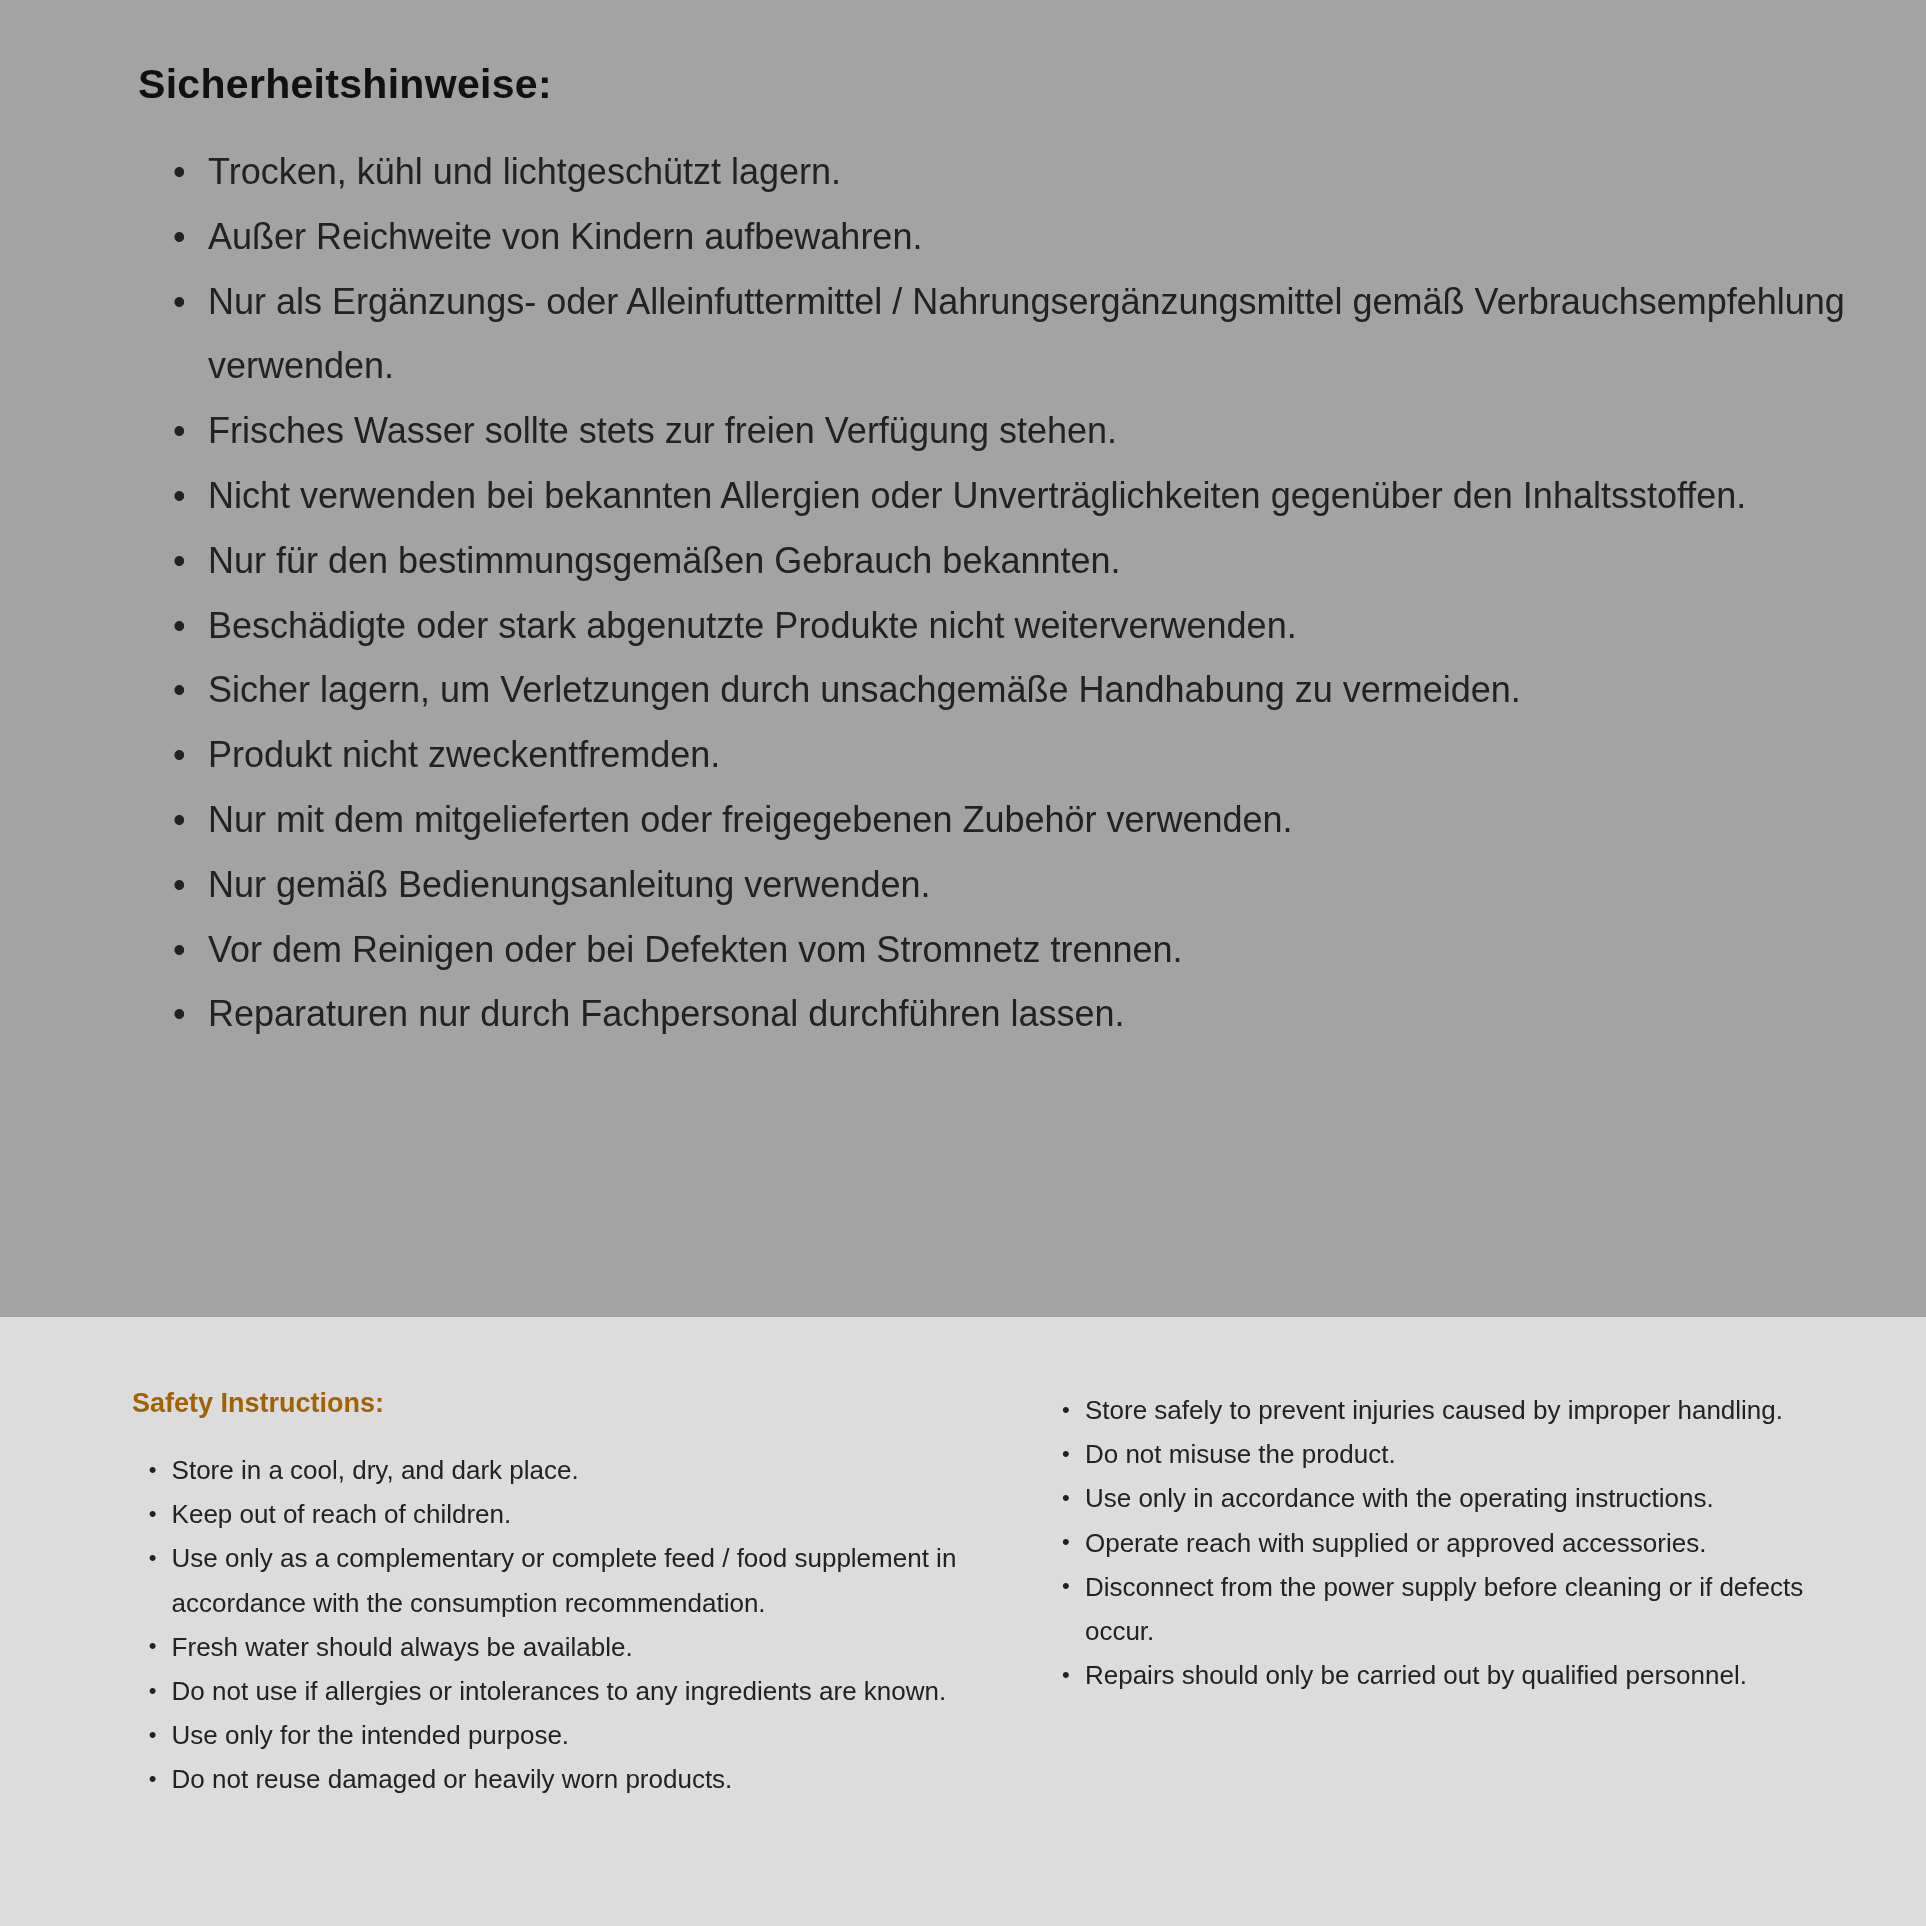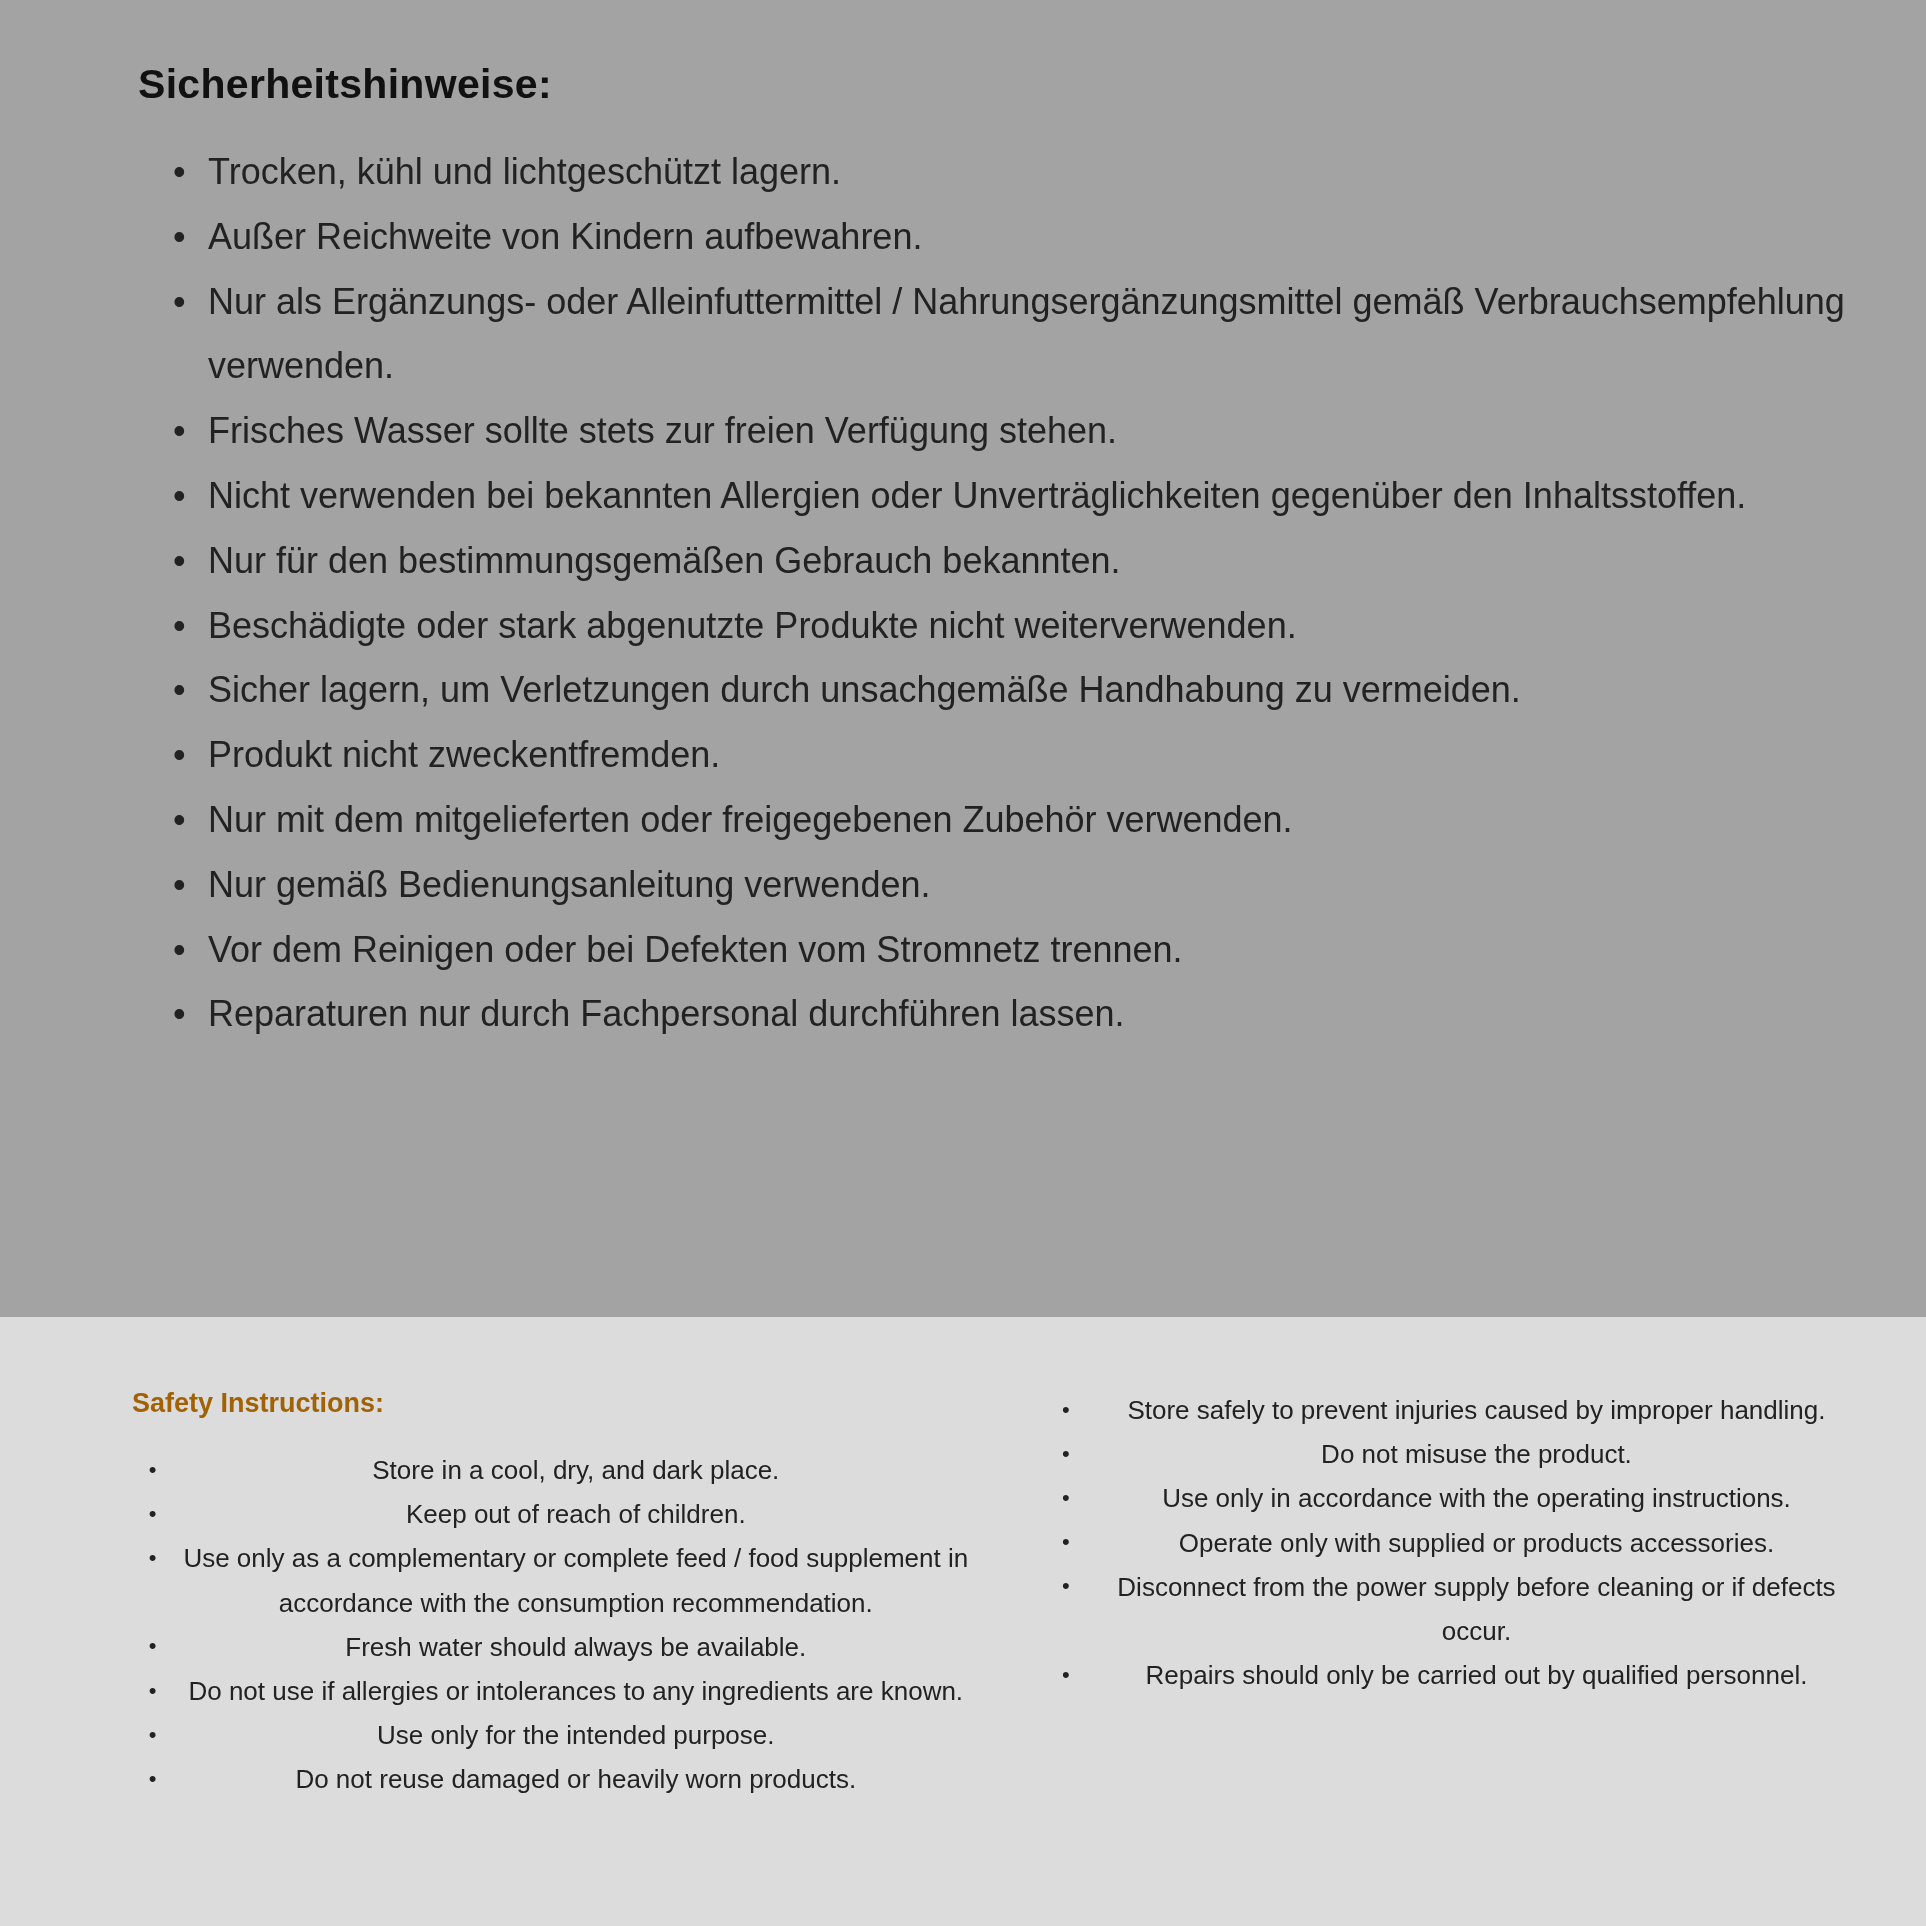--- a/index.html
+++ b/index.html
@@ -68,21 +68,20 @@
   }
   .en-list {
     list-style: none;
     font-size: 26px;
     line-height: 1.7;
     color: #222222;
   }
   .en-list li {
     position: relative;
     padding-left: 28px;
-    text-align: center;
   }
   .en-list li::before {
     content: "\2022";
     position: absolute;
     left: 5.1px;
     font-size: 22px;
     top: 2.6px;
     color: #222222;
   }
   .en-col-left .en-list { margin-left: 11.6px; margin-top: 29px; }
@@ -122,21 +121,21 @@
           <li>Do not use if allergies or intolerances to any ingredients are known.</li>
           <li>Use only for the intended purpose.</li>
           <li>Do not reuse damaged or heavily worn products.</li>
         </ul>
     </div>
     <div class="en-col-right">
       <ul class="en-list">
           <li>Store safely to prevent injuries caused by improper handling.</li>
           <li>Do not misuse the product.</li>
           <li>Use only in accordance with the operating instructions.</li>
-          <li>Operate only with supplied or products accessories.</li>
+          <li>Operate reach with supplied or approved accessories.</li>
           <li>Disconnect from the power supply before cleaning or if defects occur.</li>
           <li>Repairs should only be carried out by qualified personnel.</li>
         </ul>
     </div>
   </div>
 
 </div>
 
 
 </body></html>

